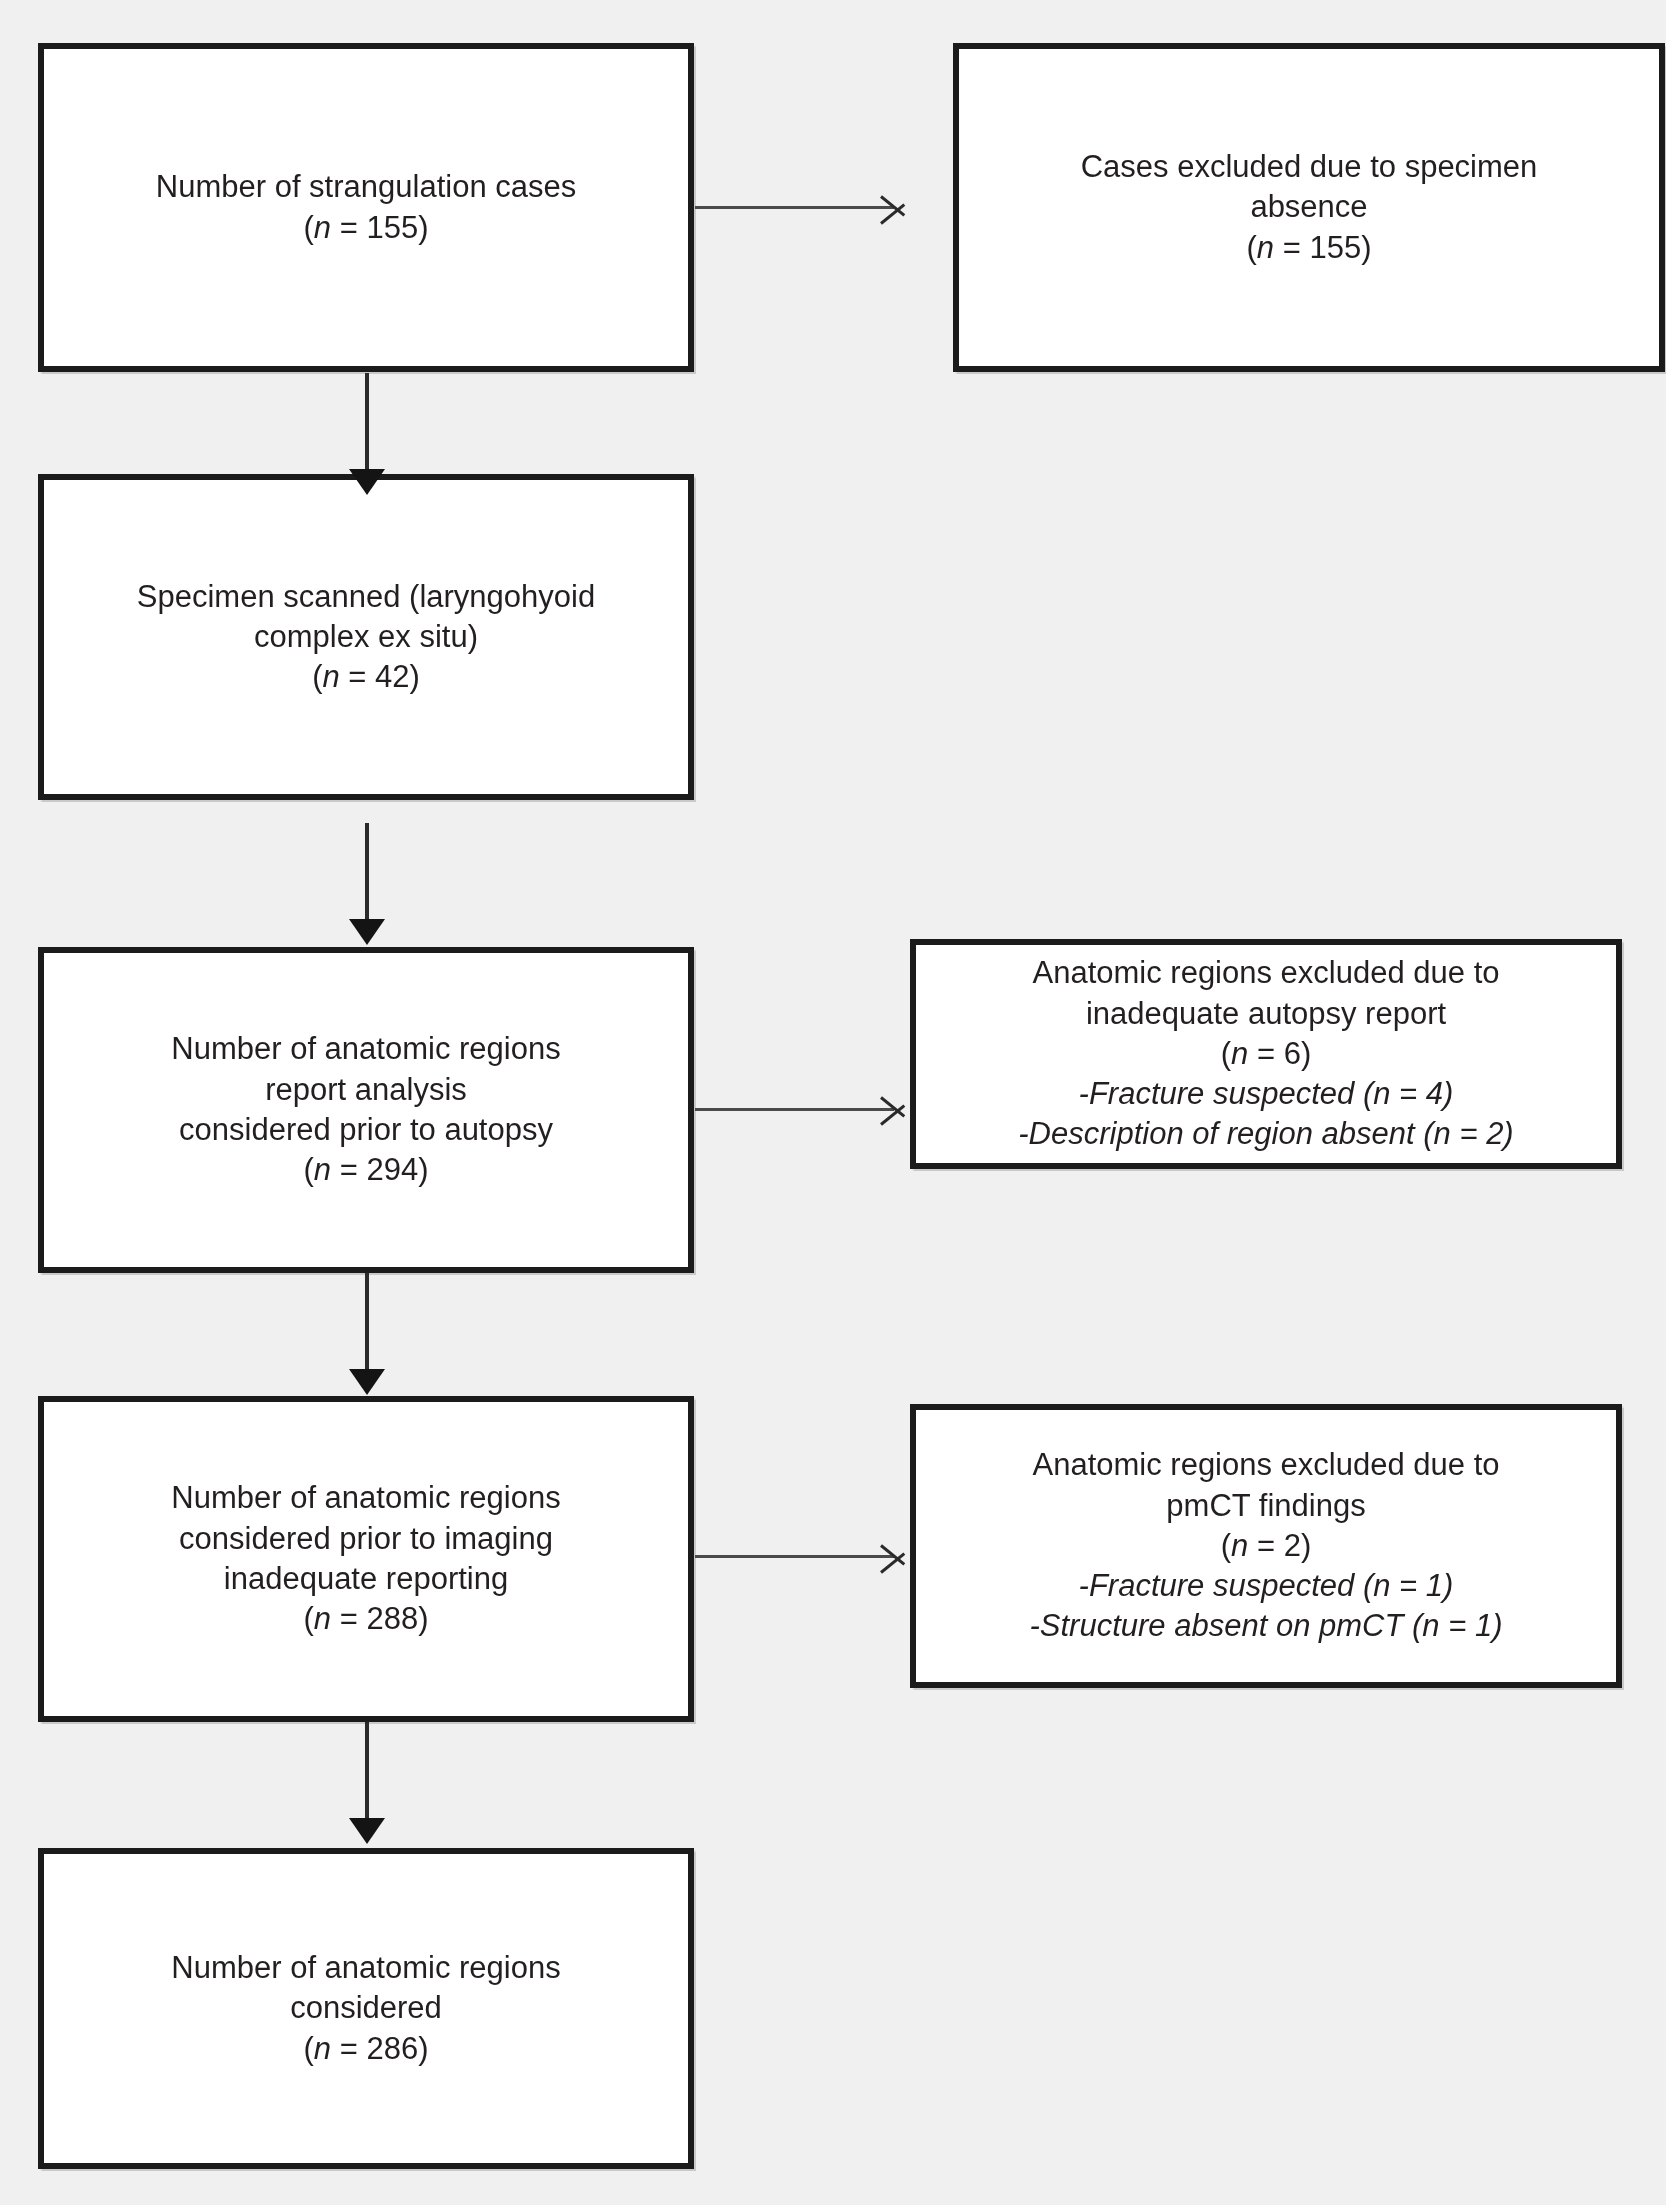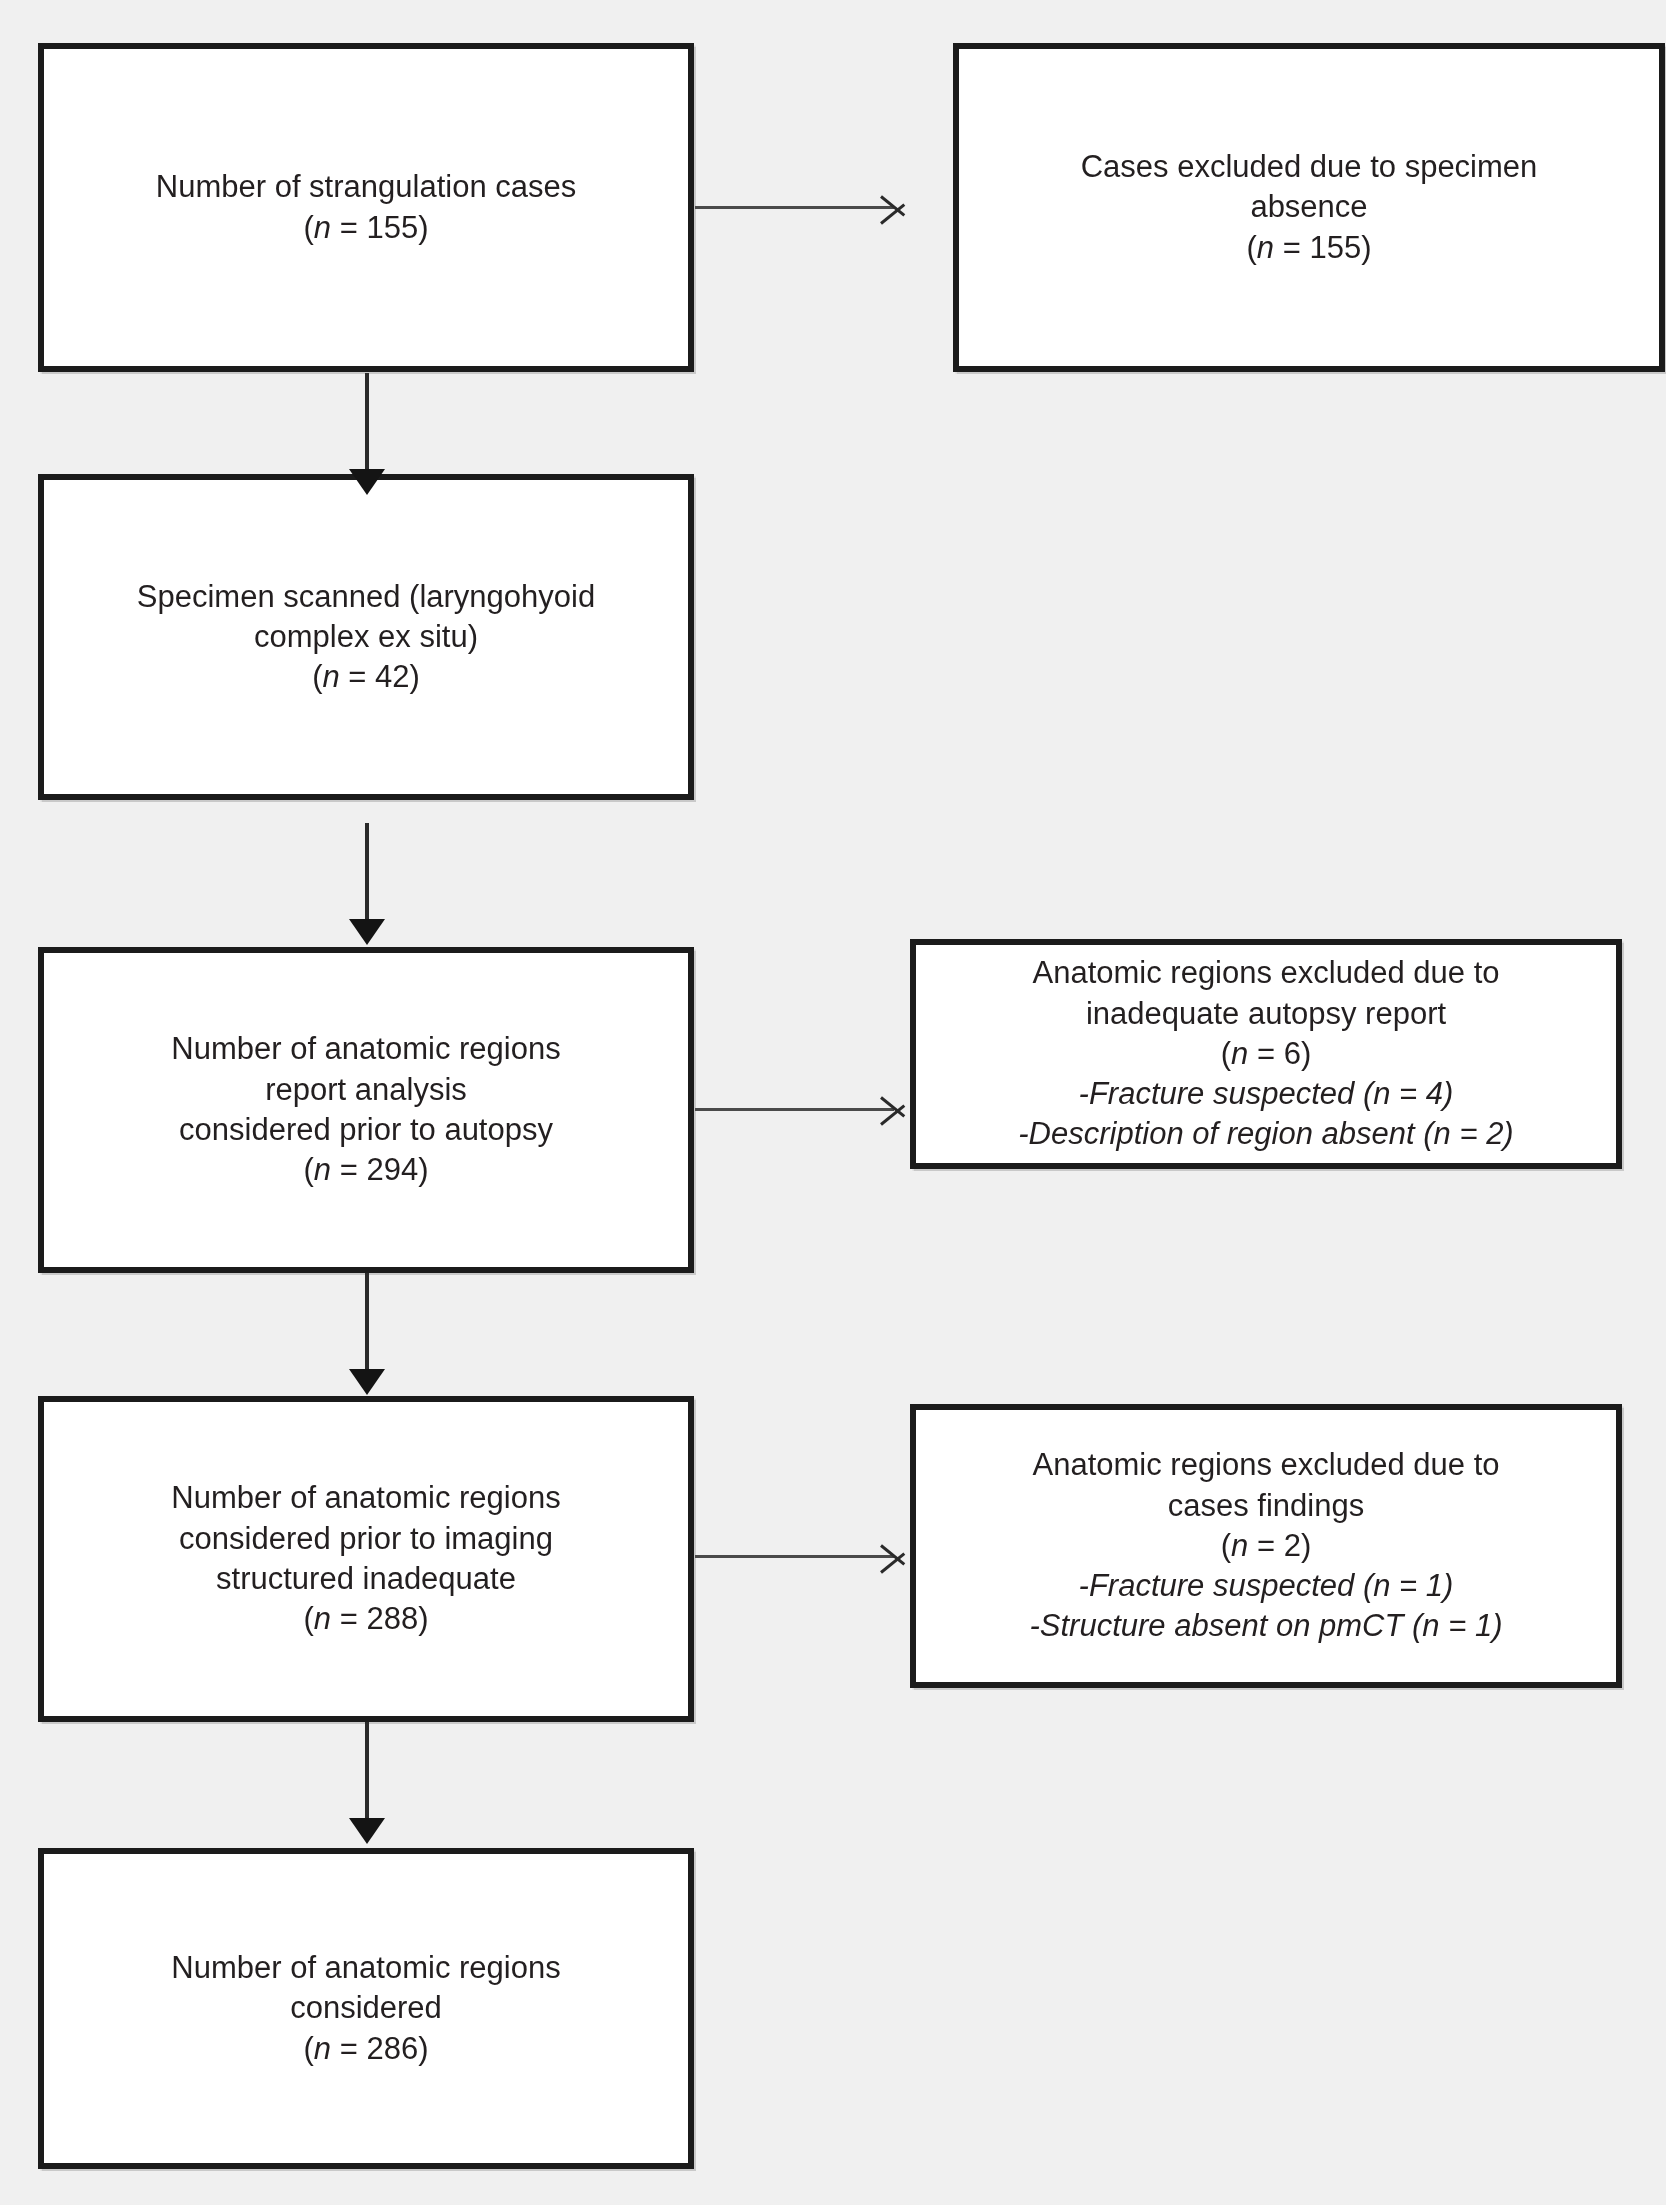--- a/index.html
+++ b/index.html
@@ -148,29 +148,29 @@
       <span class="ln"><span>(</span><i class="ital">n</i><span> = 6)</span></span>
       <span class="ln sub"><span>-Fracture suspected (</span><span>n</span><span> = 4)</span></span>
       <span class="ln sub"><span>-Description of region absent (</span><span>n</span><span> = 2)</span></span>
     </div>
   </div>
 
   <div class="fbox" id="box-regions-imaging">
     <div class="btext">
       <span class="ln">Number of anatomic regions</span>
       <span class="ln">considered prior to imaging</span>
-      <span class="ln">structured inadequate</span>
+      <span class="ln">inadequate reporting</span>
       <span class="ln"><span>(</span><i class="ital">n</i><span> = 288)</span></span>
     </div>
   </div>
 
   <div class="fbox" id="box-excl-pmct">
     <div class="btext">
       <span class="ln">Anatomic regions excluded due to</span>
-      <span class="ln">cases findings</span>
+      <span class="ln">pmCT findings</span>
       <span class="ln"><span>(</span><i class="ital">n</i><span> = 2)</span></span>
       <span class="ln sub"><span>-Fracture suspected (</span><span>n</span><span> = 1)</span></span>
       <span class="ln sub"><span>-Structure absent on pmCT (</span><span>n</span><span> = 1)</span></span>
     </div>
   </div>
 
   <div class="fbox" id="box-regions-final">
     <div class="btext">
       <span class="ln">Number of anatomic regions</span>
       <span class="ln">considered</span>

